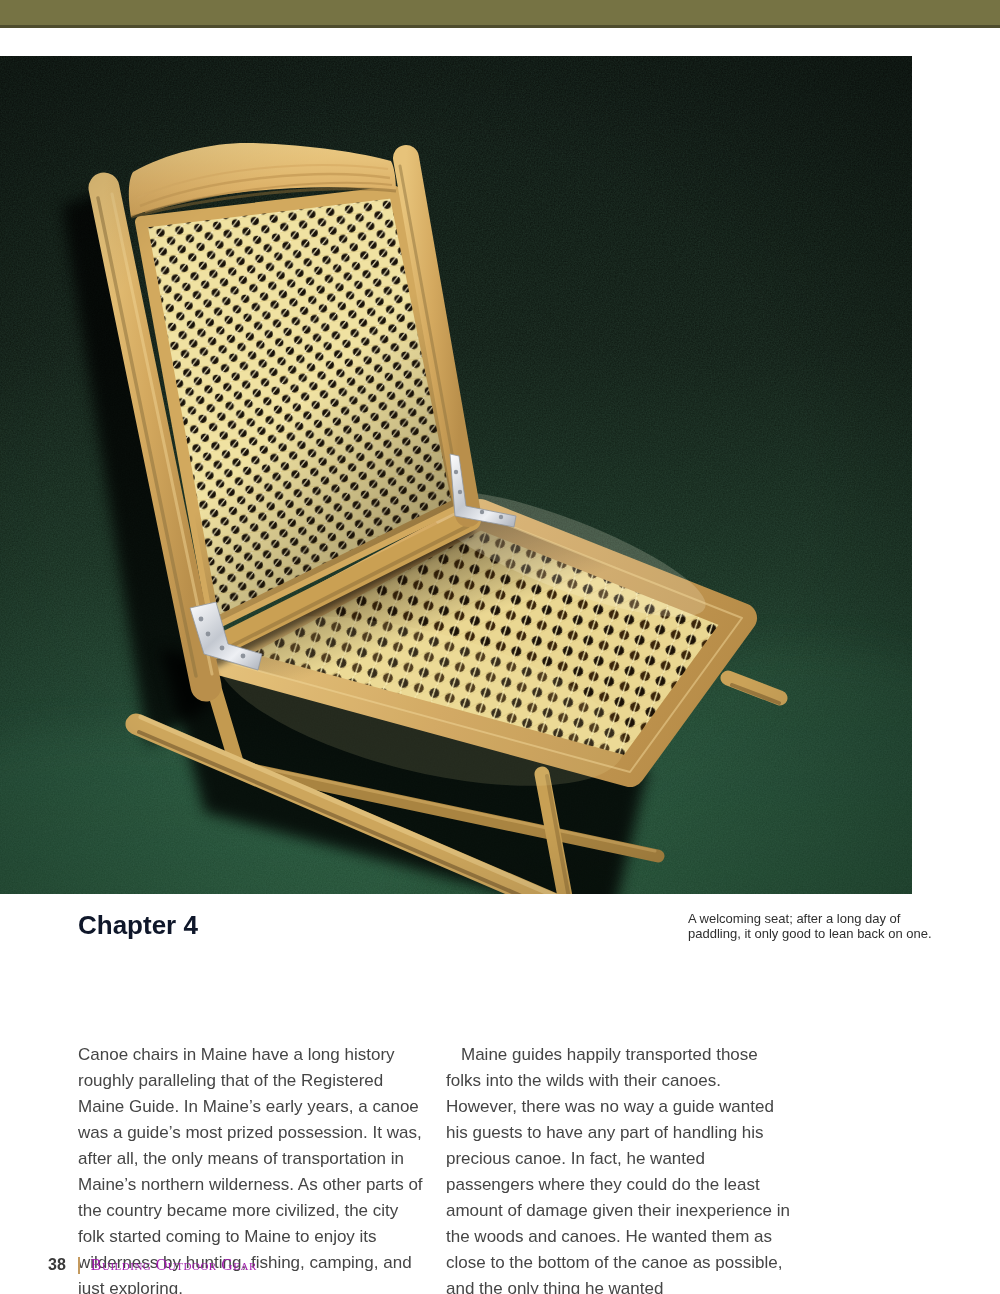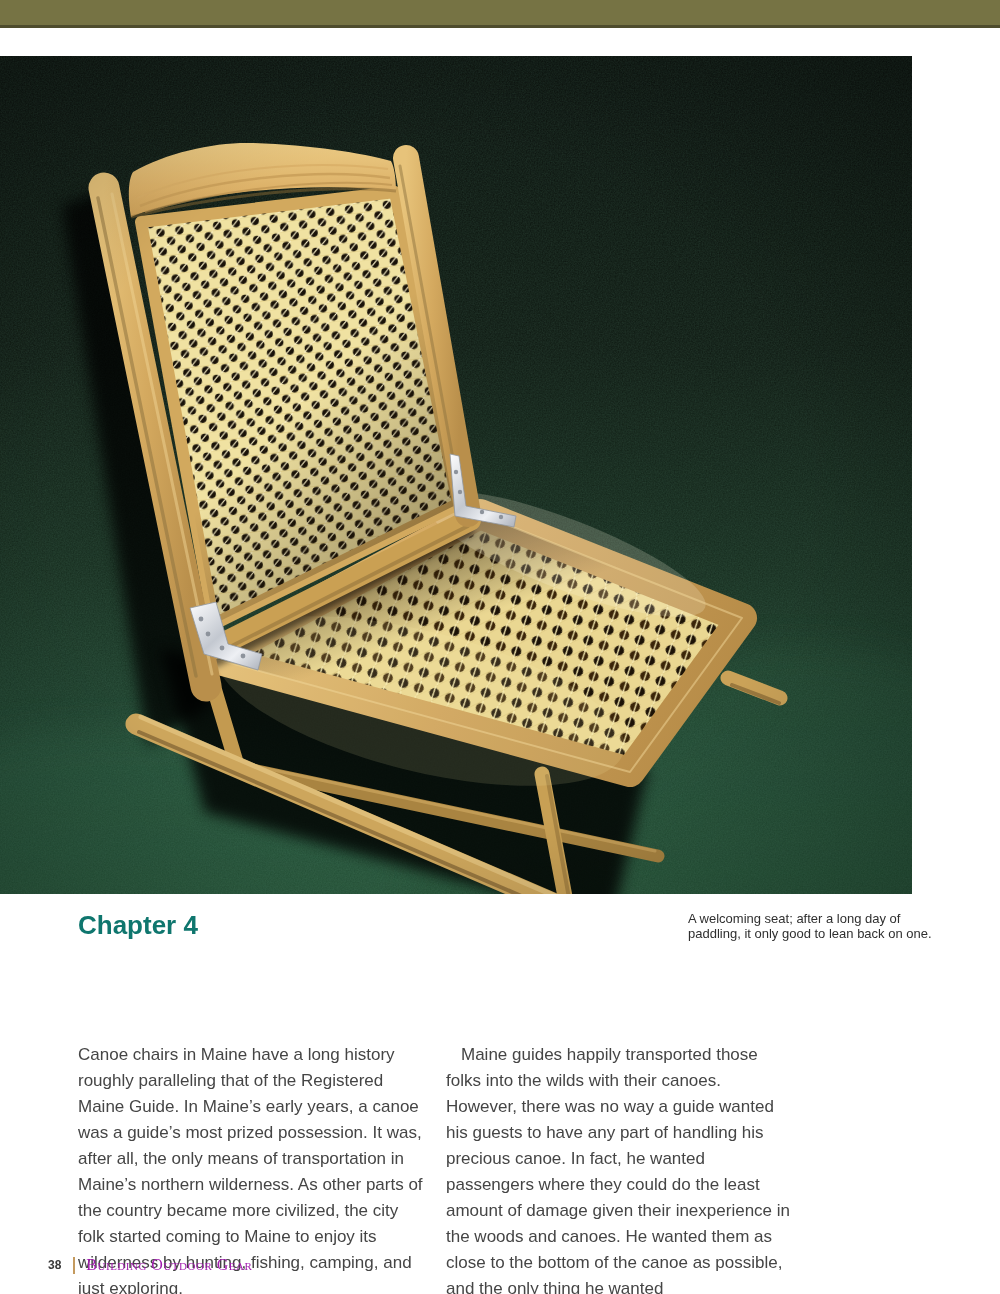--- a/index.html
+++ b/index.html
@@ -4,30 +4,30 @@
 <style>
   html,body{margin:0;padding:0;background:#ffffff;}
   .page{position:relative;width:1000px;height:1294px;background:#ffffff;overflow:hidden;
         font-family:"Liberation Sans",sans-serif;}
   .topbar{position:absolute;left:0;top:0;width:1000px;height:25px;background:#767344;
           border-bottom:3px solid #4e4c2d;}
   .photo{position:absolute;left:0;top:56px;width:912px;height:838px;background:#0c130e;}
   .photo svg{display:block;}
   .caption{position:absolute;left:688px;top:911px;width:250px;font-size:13px;line-height:15px;
            color:#2f2f2f;}
-  .chapter-label{position:absolute;left:78px;top:910px;font-size:26px;font-weight:bold;color:#0f766e;}
+  .chapter-label{position:absolute;left:78px;top:910px;font-size:26px;font-weight:bold;color:#0f172a;}
   .chapter-title{position:absolute;left:76px;top:948px;font-family:"Liberation Serif",serif;
                  font-variant:small-caps;font-size:62px;color:#1b1b1b;letter-spacing:1px;}
   .col{position:absolute;top:1042px;font-size:17px;line-height:26px;color:#454545;}
   .col-left{left:78px;width:346px;}
   .col-right{left:446px;width:348px;}
   .col-right p{text-indent:15px;}
   .col p{margin:0;}
   .footer{position:absolute;left:48px;top:1256px;display:flex;align-items:center;}
-  .page-num{font-size:12px;font-weight:bold;color:#3a3a3a;}
+  .page-num{font-size:16px;font-weight:bold;color:#3a3a3a;}
   .footer-divider{display:inline-block;width:2px;height:17px;background:#c49a5f;margin:0 11px 0 12px;}
   .book-title{font-family:"Liberation Serif",serif;font-variant:small-caps;font-size:16px;
               color:#a21caf;letter-spacing:0.5px;}
 </style>
 </head>
 <body>
 
 <div class="page">
 
   <div class="topbar"></div>

